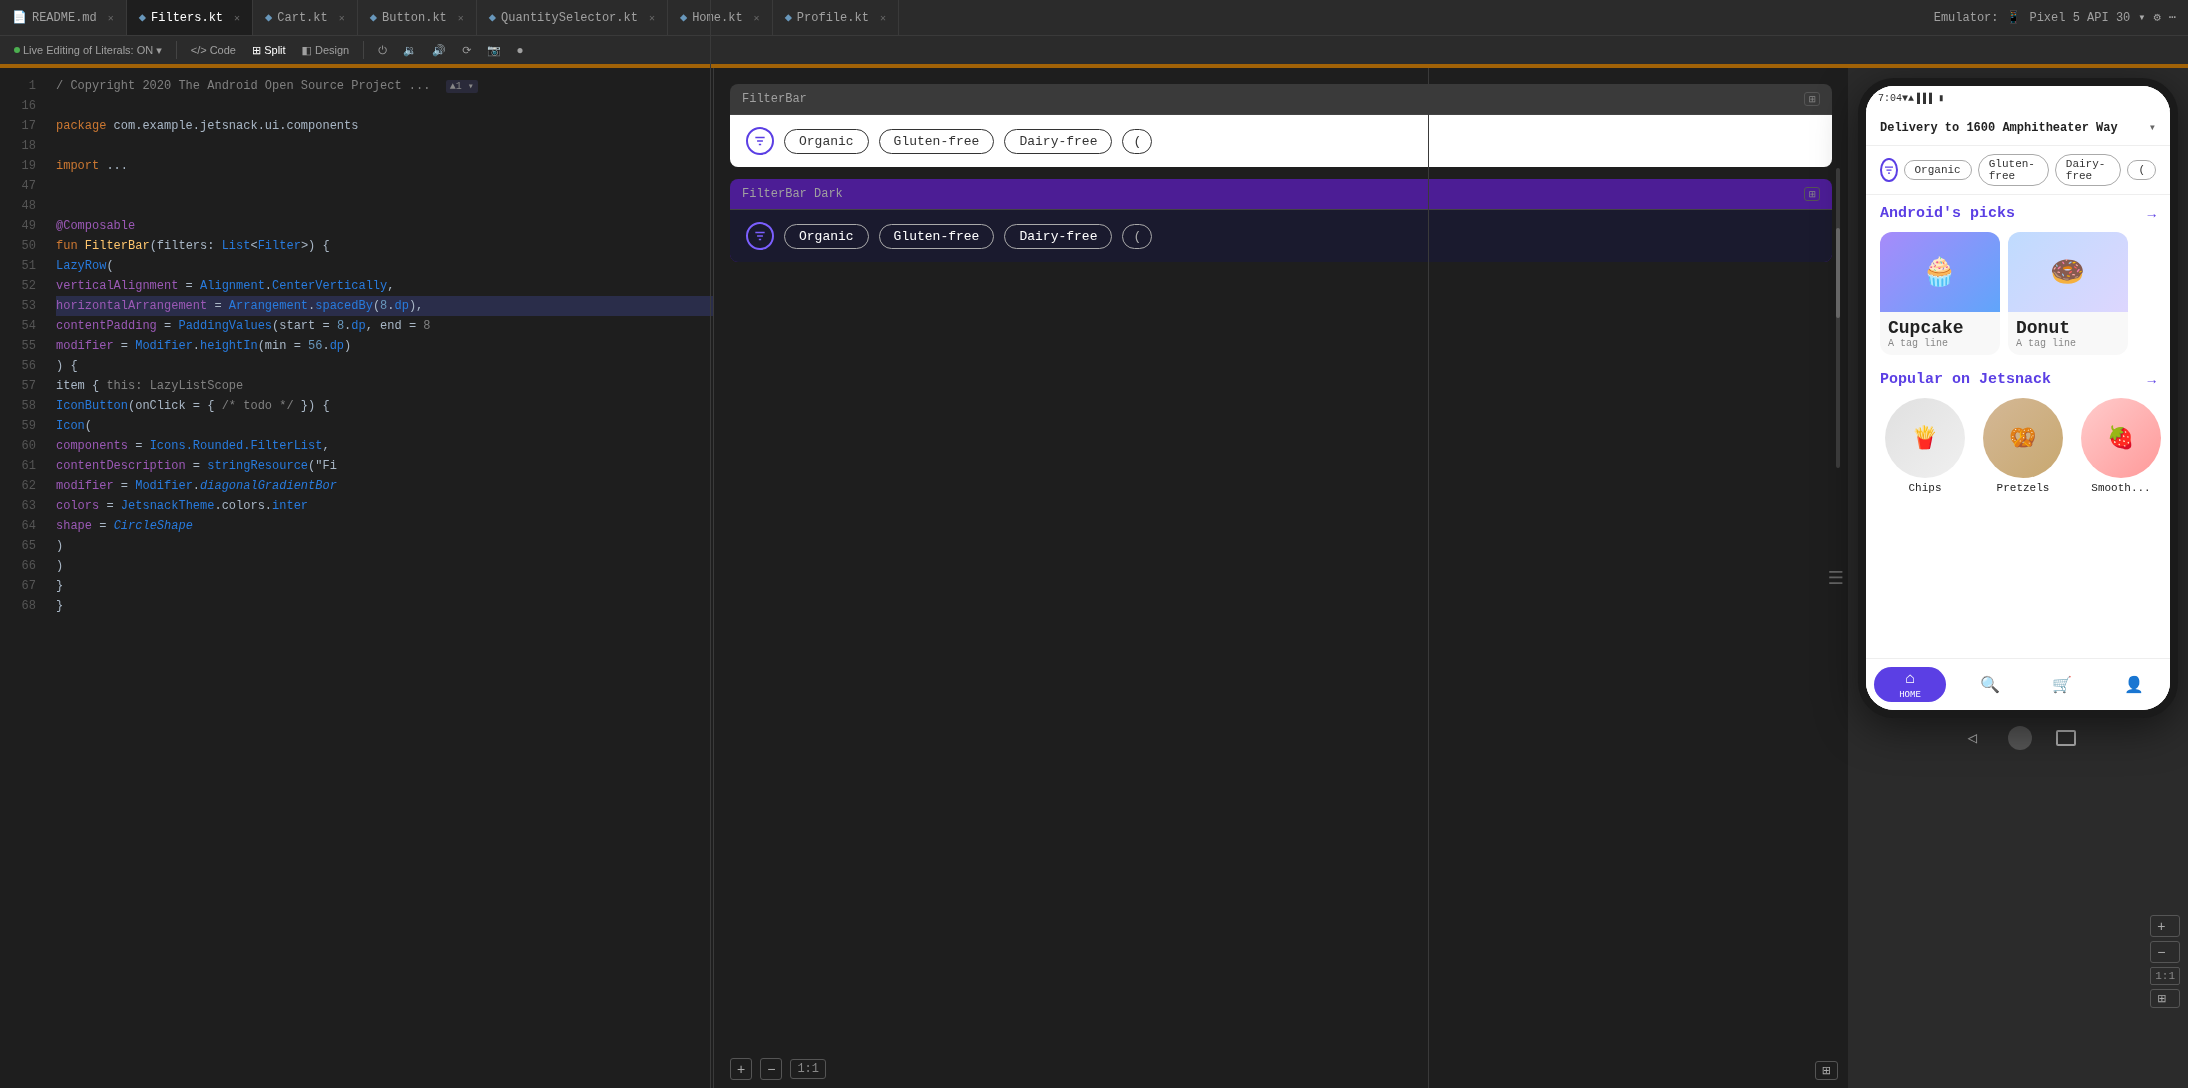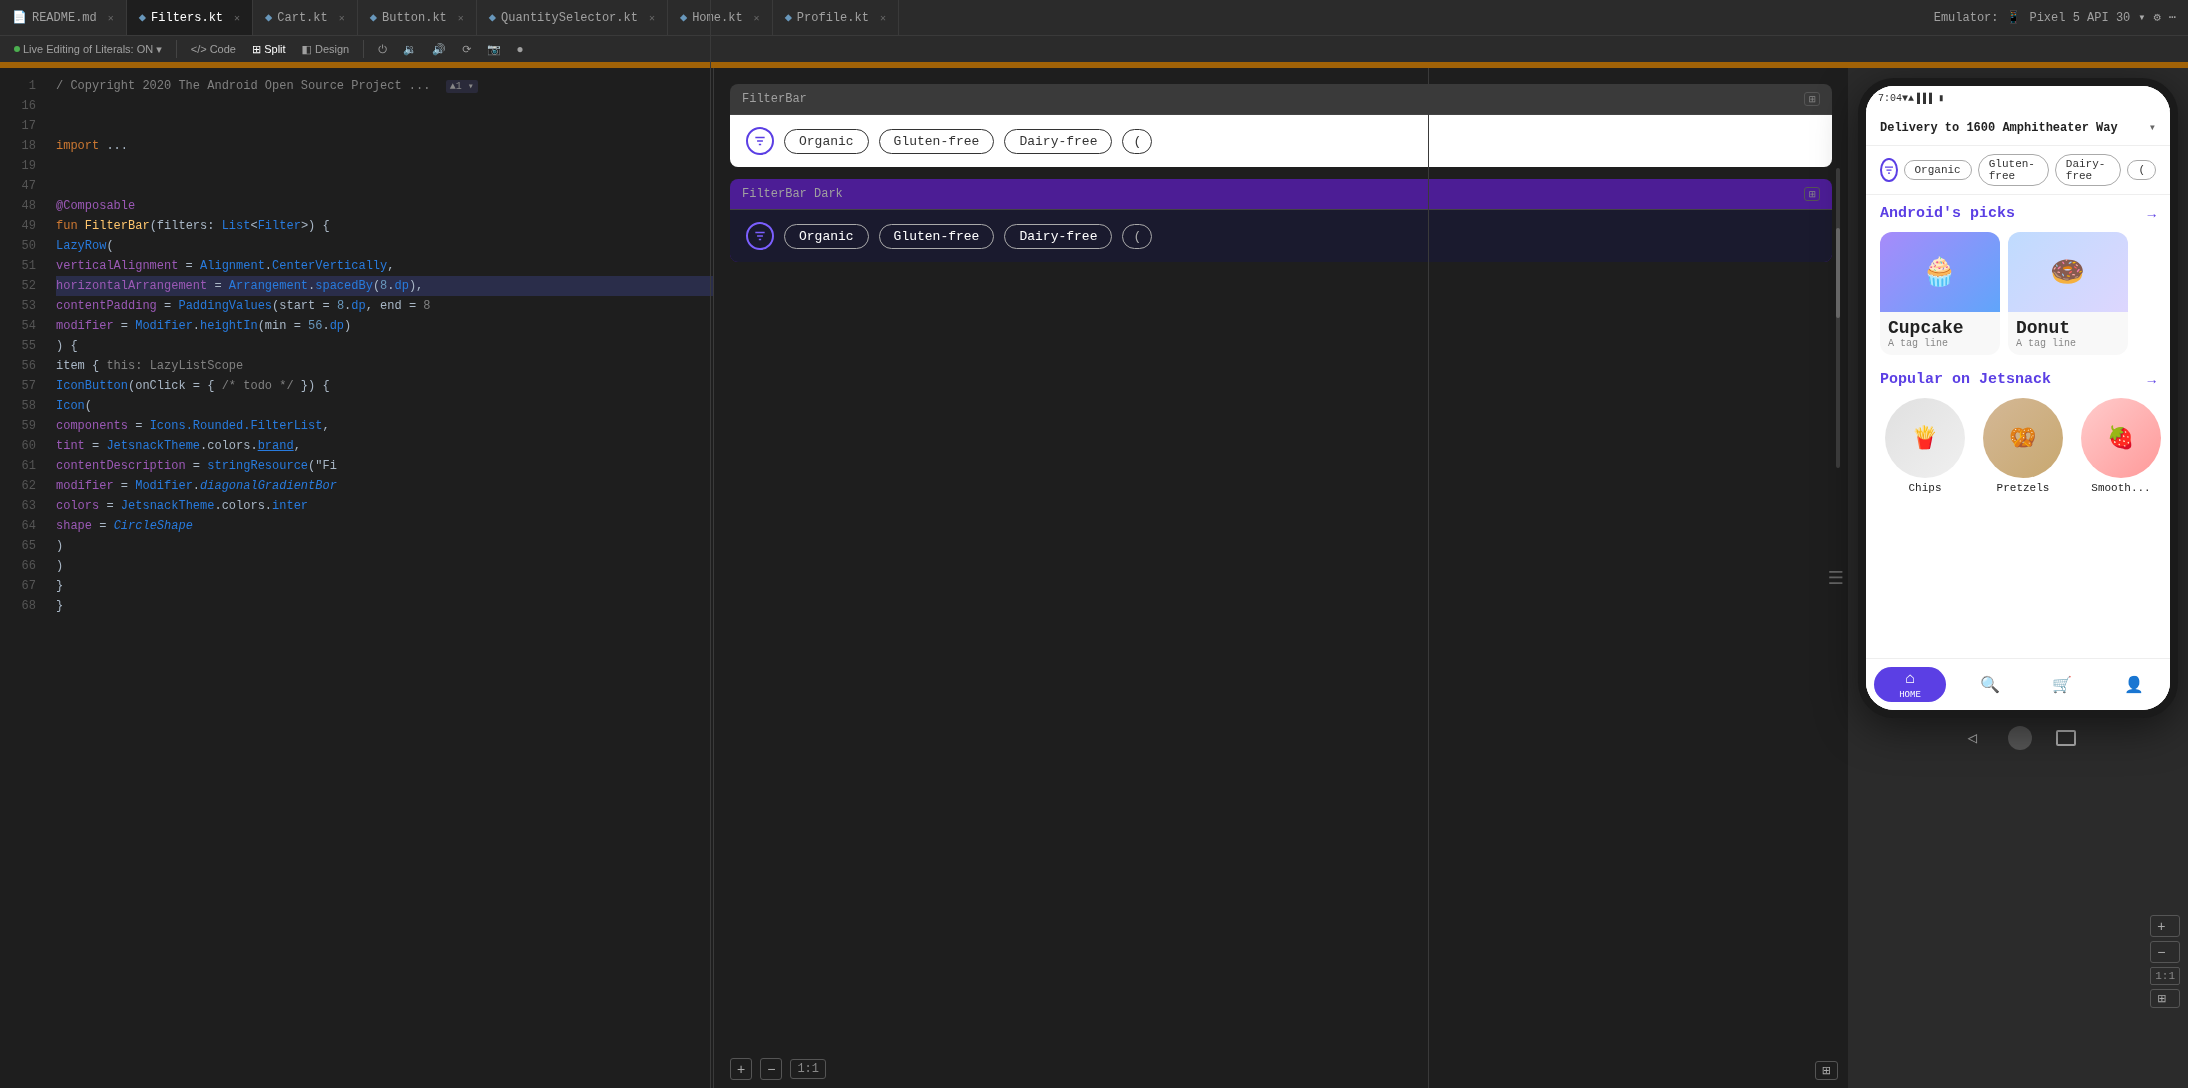--- a/index.html
+++ b/index.html
@@ -52,21 +52,21 @@
       font-size: 12px;
       color: #a0a0a0;
     }
 
     
     .toolbar {
       background: #2b2b2b;
       height: 32px;
       display: flex;
       align-items: center;
-      border-bottom: 6px solid #a16207;
+      border-bottom: 4px solid #a16207;
       flex-shrink: 0;
       padding: 0 8px;
       gap: 4px;
     }
     .toolbar-btn {
       background: none;
       border: none;
       color: #a0a0a0;
       cursor: pointer;
       padding: 2px 6px;
@@ -540,37 +540,37 @@
         <div>65</div>
         <div>66</div>
         <div>67</div>
         <div>68</div>
       </div>
       <div class="code-lines">
         <div class="code-line"><span class="kw-gray">/ Copyright 2020 The Android Open Source Project ...</span>
           <span style="margin-left:8px;background:#2a2a3a;padding:1px 4px;border-radius:2px;color:#888;font-size:10px;">▲1 ▾</span>
         </div>
         <div class="code-line">&nbsp;</div>
+        <div class="code-line"><span class="kw-orange">package </span><span class="kw-white">com.example.jetsnack.ui.components</span></div>
         <div class="code-line">&nbsp;</div>
         <div class="code-line"><span class="kw-orange">import </span><span class="kw-white">...</span></div>
         <div class="code-line">&nbsp;</div>
         <div class="code-line">&nbsp;</div>
         <div class="code-line"><span class="kw-purple">@Composable</span></div>
         <div class="code-line"><span class="kw-orange">fun </span><span class="kw-yellow">FilterBar</span><span class="kw-white">(filters: </span><span class="kw-teal">List</span><span class="kw-white">&lt;</span><span class="kw-teal">Filter</span><span class="kw-white">&gt;) {</span></div>
         <div class="code-line"><span class="kw-white">    </span><span class="kw-teal">LazyRow</span><span class="kw-white">(</span></div>
         <div class="code-line"><span class="kw-white">        </span><span class="kw-purple">verticalAlignment</span><span class="kw-white"> = </span><span class="kw-teal">Alignment</span><span class="kw-white">.</span><span class="kw-teal">CenterVertically</span><span class="kw-white">,</span></div>
         <div class="code-line" style="background:#2a2d4a;"><span class="kw-white">        </span><span class="kw-purple">horizontalArrangement</span><span class="kw-white"> = </span><span class="kw-teal">Arrangement</span><span class="kw-white">.</span><span class="kw-teal">spacedBy</span><span class="kw-white">(</span><span class="kw-blue">8</span><span class="kw-white">.</span><span class="kw-teal">dp</span><span class="kw-white">),</span></div>
         <div class="code-line"><span class="kw-white">        </span><span class="kw-purple">contentPadding</span><span class="kw-white"> = </span><span class="kw-teal">PaddingValues</span><span class="kw-white">(start = </span><span class="kw-blue">8</span><span class="kw-white">.</span><span class="kw-teal">dp</span><span class="kw-white">, end = </span><span class="kw-gray">8</span></div>
         <div class="code-line"><span class="kw-white">        </span><span class="kw-purple">modifier</span><span class="kw-white"> = </span><span class="kw-teal">Modifier</span><span class="kw-white">.</span><span class="kw-teal">heightIn</span><span class="kw-white">(min = </span><span class="kw-blue">56</span><span class="kw-white">.</span><span class="kw-teal">dp</span><span class="kw-white">)</span></div>
         <div class="code-line"><span class="kw-white">    ) {</span></div>
         <div class="code-line"><span class="kw-white">        item {  </span><span class="kw-gray">this: LazyListScope</span></div>
         <div class="code-line"><span class="kw-white">            </span><span class="kw-teal">IconButton</span><span class="kw-white">(onClick = { </span><span class="kw-gray">/* todo */</span><span class="kw-white"> }) {</span></div>
         <div class="code-line"><span class="kw-white">                </span><span class="kw-teal">Icon</span><span class="kw-white">(</span></div>
         <div class="code-line"><span class="kw-white">                    </span><span class="kw-purple">components</span><span class="kw-white"> = </span><span class="kw-teal">Icons.Rounded.FilterList</span><span class="kw-white">,</span></div>
-        <div class="code-line"><span class="kw-white">                    </span><span class="kw-purple">tint</span><span class="kw-white"> = </span><span class="kw-teal">JetsnackTheme</span><span class="kw-white">.colors.</span><span class="kw-teal" style="text-decoration:underline;">brand</span><span class="kw-white">,</span></div>
         <div class="code-line"><span class="kw-white">                    </span><span class="kw-purple">contentDescription</span><span class="kw-white"> = </span><span class="kw-teal">stringResource</span><span class="kw-white">("Fi</span></div>
         <div class="code-line"><span class="kw-white">                    </span><span class="kw-purple">modifier</span><span class="kw-white"> = </span><span class="kw-teal">Modifier</span><span class="kw-white">.</span><span class="kw-teal" style="font-style:italic;">diagonalGradientBor</span></div>
         <div class="code-line"><span class="kw-white">                        </span><span class="kw-purple">colors</span><span class="kw-white"> = </span><span class="kw-teal">JetsnackTheme</span><span class="kw-white">.colors.</span><span class="kw-teal" style="text-align:right;">inter</span></div>
         <div class="code-line"><span class="kw-white">                        </span><span class="kw-purple">shape</span><span class="kw-white"> = </span><span class="kw-teal" style="font-style:italic;">CircleShape</span></div>
         <div class="code-line"><span class="kw-white">                    )</span></div>
         <div class="code-line"><span class="kw-white">                )</span></div>
         <div class="code-line"><span class="kw-white">            }</span></div>
         <div class="code-line"><span class="kw-white">        }</span></div>
       </div>
 

